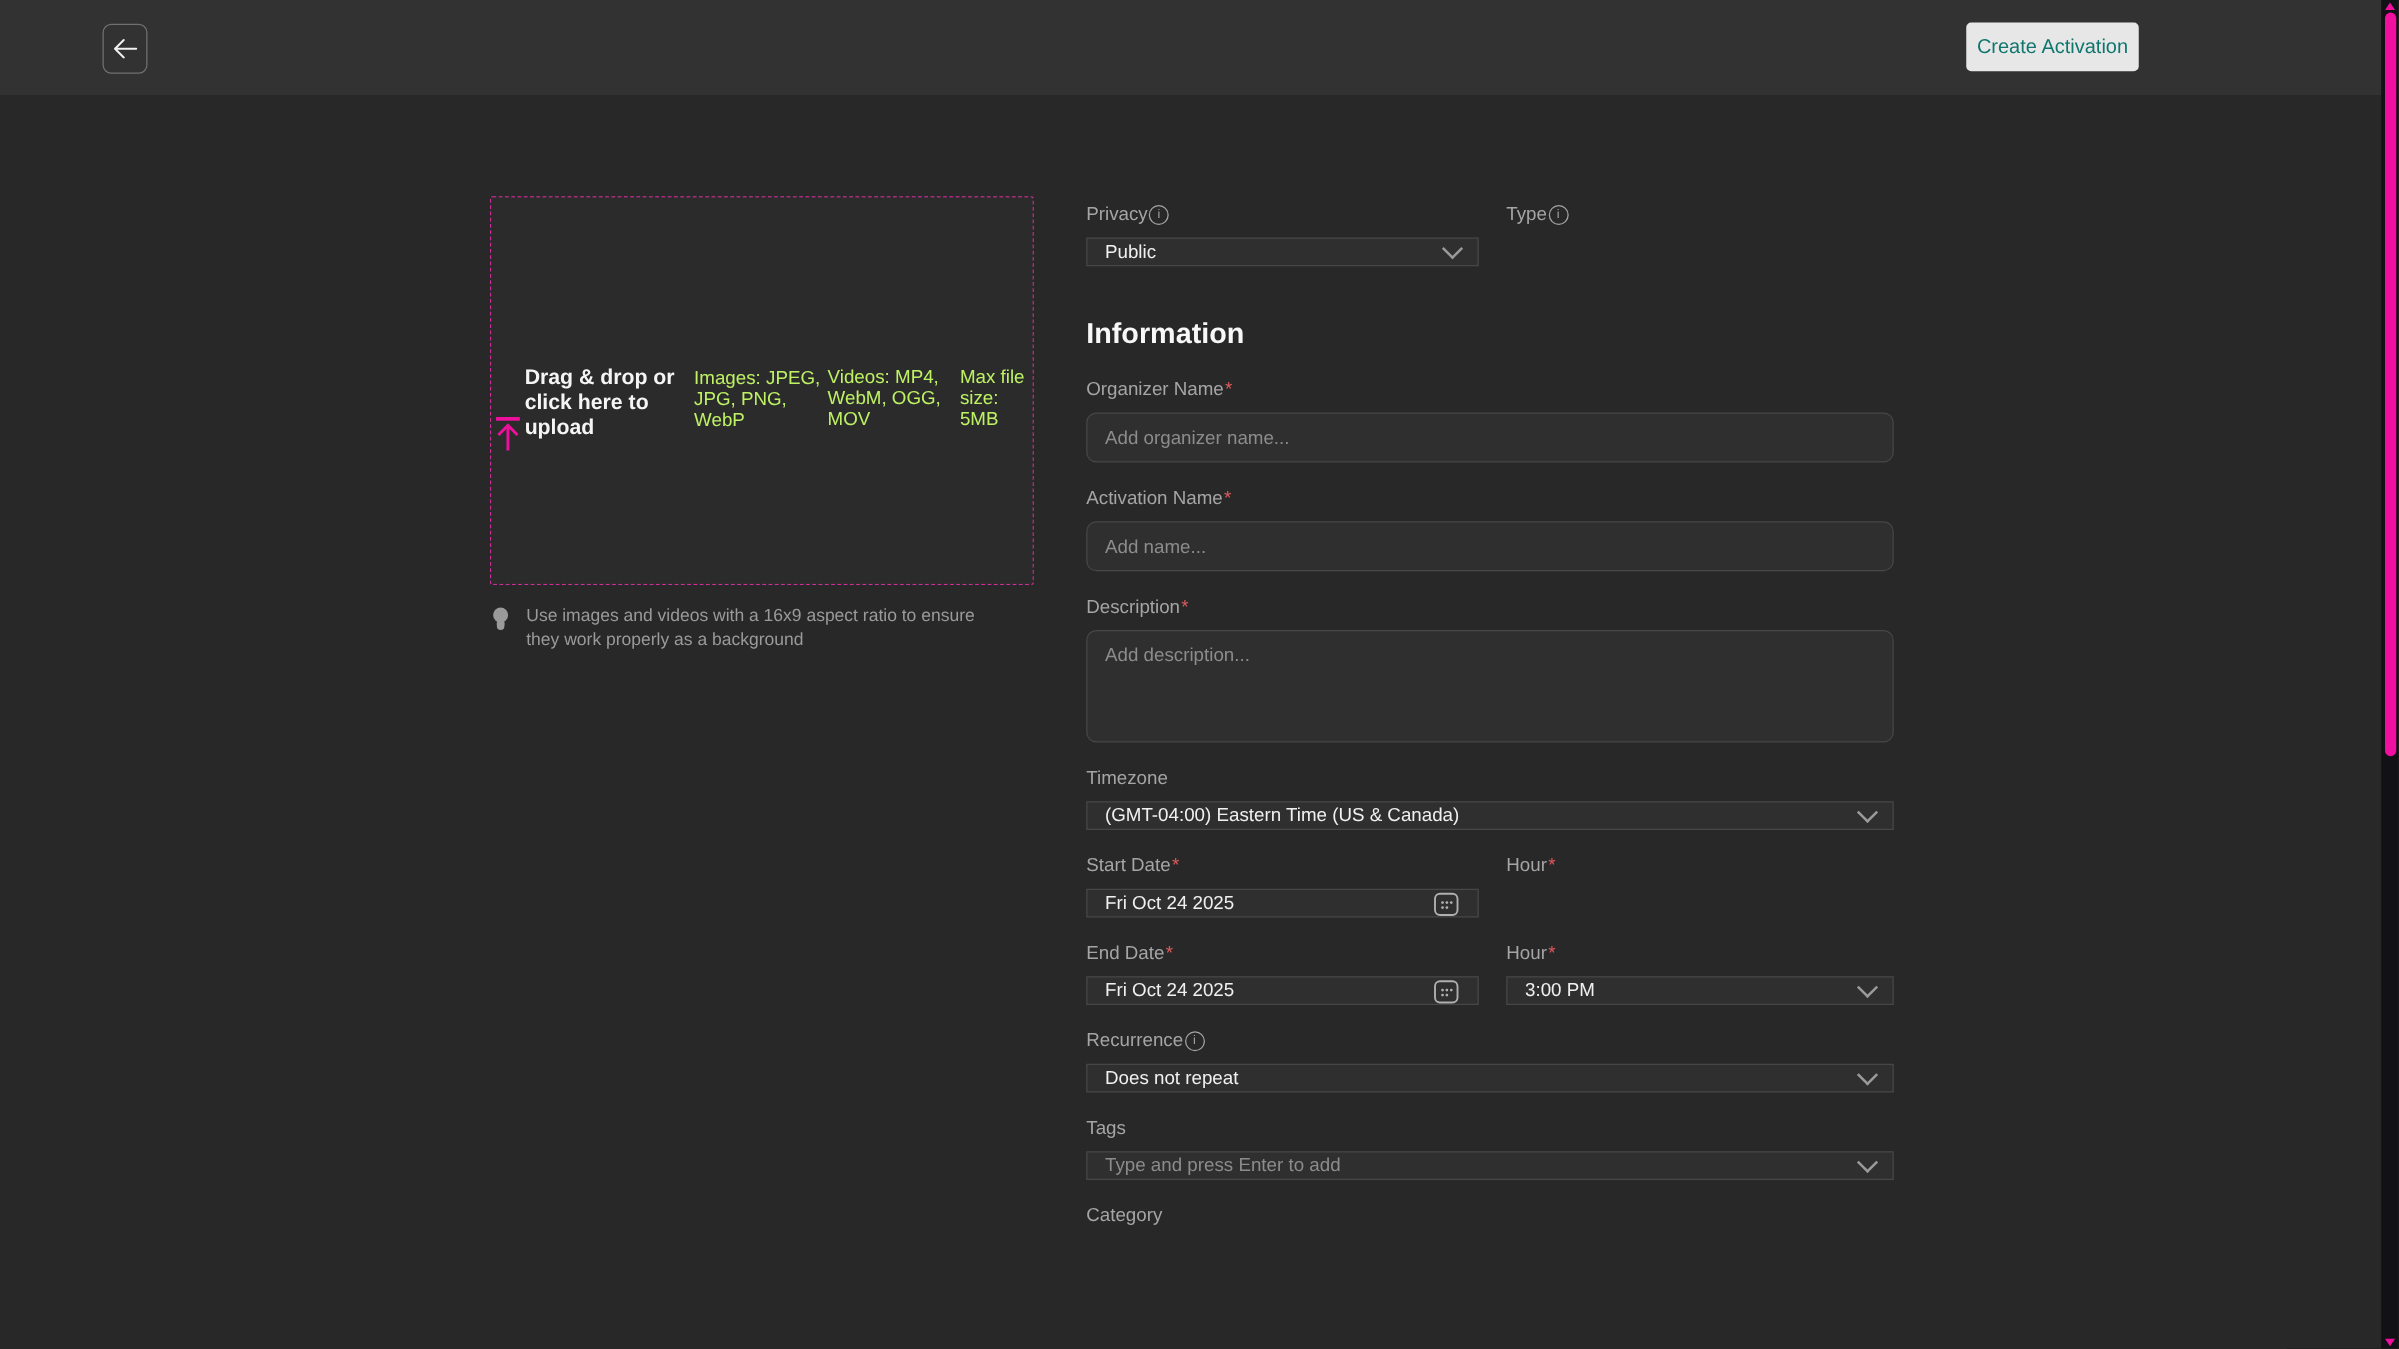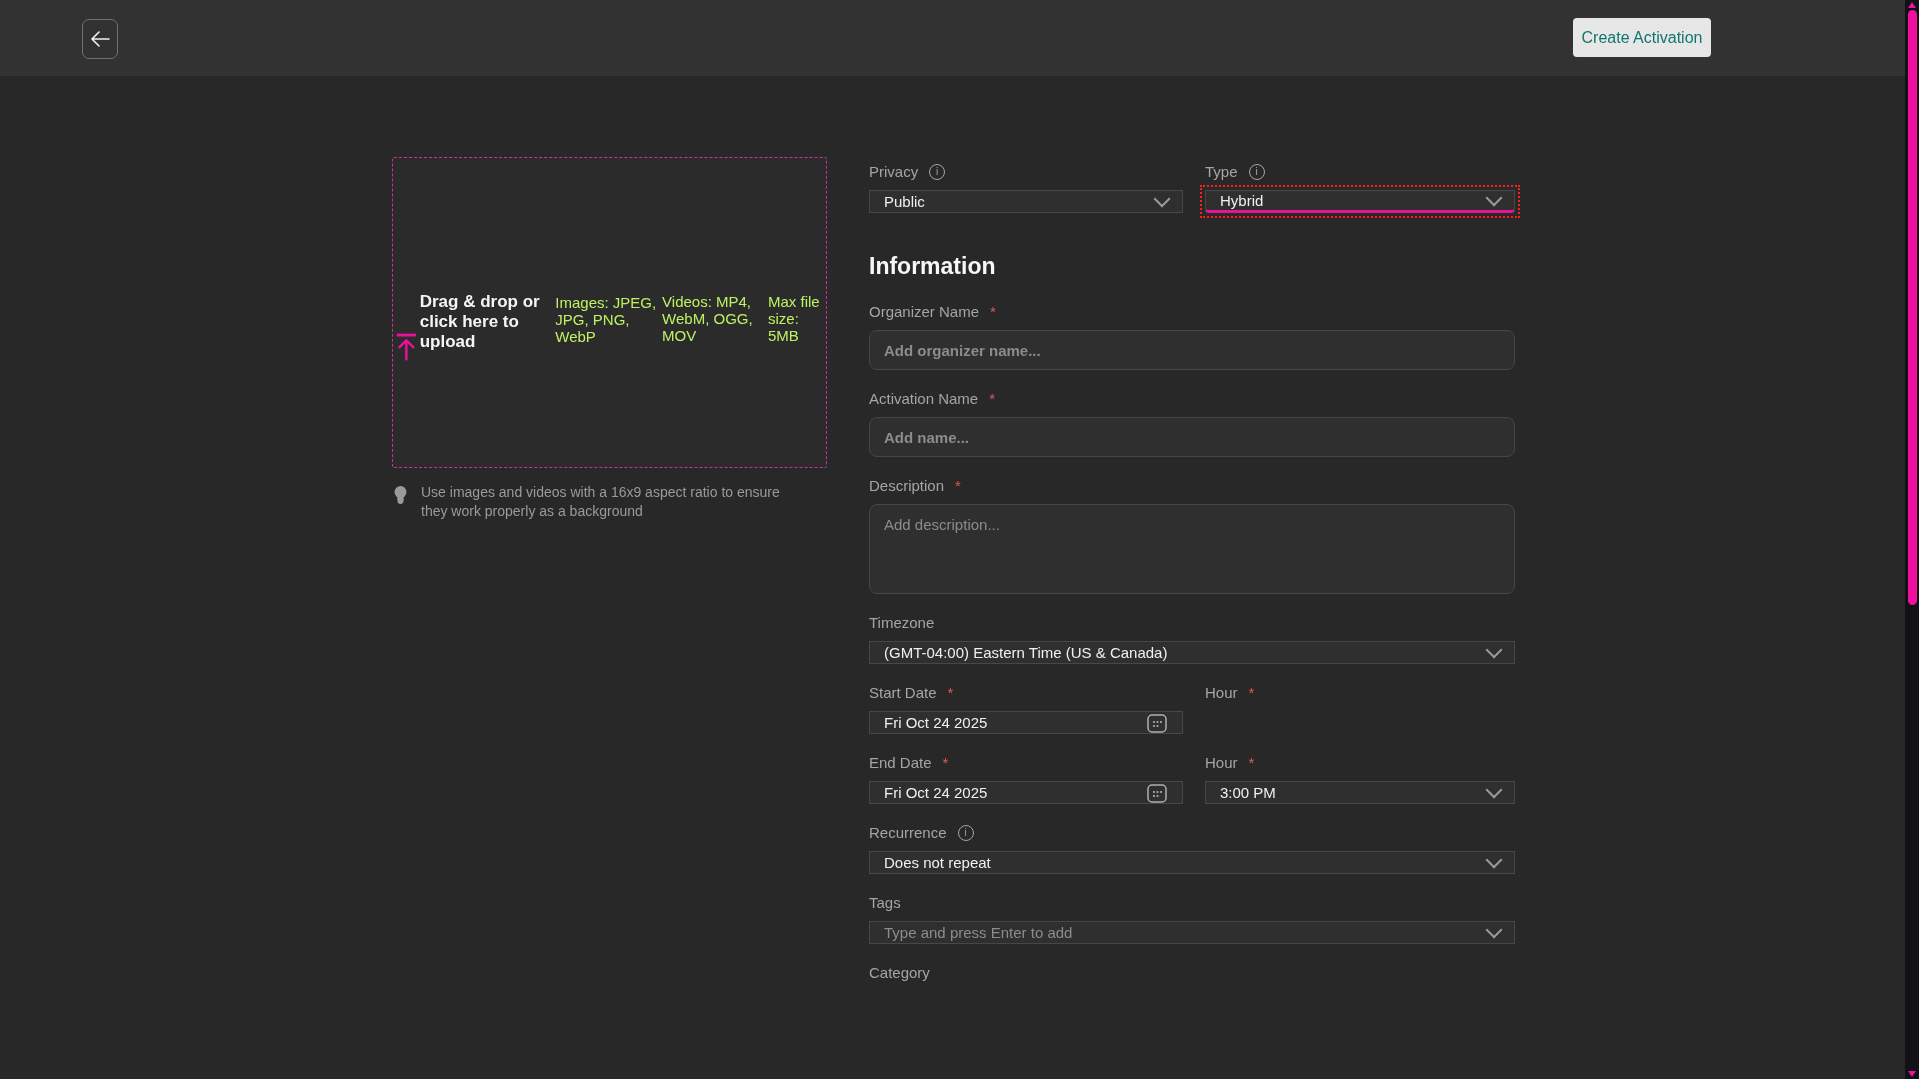--- a/index.html
+++ b/index.html
@@ -32,35 +32,35 @@
   .upload-sub + .upload-sub{margin-top:12px;}
   .hint-row{position:absolute;left:393px;top:483px;width:480px;display:flex;gap:13px;align-items:flex-start;}
   .hint-text{width:388px;font-size:14px;line-height:19px;color:#9a9a9a;}
 
   
   .form-col{position:absolute;left:869px;top:163px;width:646px;}
   .row-two{display:flex;justify-content:space-between;}
   .cell-l{width:314px;}
   .cell-r{width:310px;}
   .field-label{height:18px;line-height:18px;font-size:15px;color:#a5a5a5;margin-bottom:9px;
-               display:flex;align-items:center;gap:11px;}
+               display:flex;align-items:center;gap:1px;}
   .req{color:#dc5b5b;font-size:15px;}
   .info-icon{display:inline-flex;align-items:center;justify-content:center;width:14px;height:14px;
              border:1px solid #a5a5a5;border-radius:50%;font-size:10px;color:#a5a5a5;font-style:normal;}
   .section-title{margin:18px 0 22px 0;height:30px;line-height:30px;font-size:23px;font-weight:700;color:#f7f7f7;}
 
   .field{box-sizing:border-box;height:23px;background:#2f2f2f;border:1px solid #474747;border-radius:0;
          display:flex;align-items:center;padding:0 14px;font-size:15px;color:#f0f0f0;margin-bottom:20px;cursor:pointer;}
   .field .value{flex:1;white-space:nowrap;overflow:hidden;}
   .field .ph{flex:1;color:#8c8c8c;white-space:nowrap;overflow:hidden;}
   .chevron{width:10px;height:10px;border-right:2px solid #9a9a9a;border-bottom:2px solid #9a9a9a;
            transform:rotate(45deg);margin-top:-6px;flex:none;}
 
   input.text-field{box-sizing:border-box;width:100%;height:40px;background:#2f2f2f;border:1px solid #474747;
-        border-radius:8px;padding:0 14px;font-size:15px;color:#f0f0f0;font-family:inherit;margin-bottom:20px;display:block;font-weight:bold;}
+        border-radius:8px;padding:0 14px;font-size:15px;color:#f0f0f0;font-family:inherit;margin-bottom:20px;display:block;}
   textarea.area-field{box-sizing:border-box;width:100%;height:90px;background:#2f2f2f;border:1px solid #474747;
         border-radius:8px;padding:11px 14px;font-size:15px;color:#3b82f6;font-family:inherit;resize:none;
         margin-bottom:20px;display:block;}
   input.text-field::placeholder,textarea.area-field::placeholder{color:#8c8c8c;opacity:1;}
 
   
   .focus-wrap{outline:2px dotted #ff1c1c;outline-offset:3px;}
   .focus-underline{border-bottom:3px solid #e8119a;border-bottom-left-radius:4px;border-bottom-right-radius:4px;}
 </style>
 </head>
@@ -108,26 +108,20 @@
         <div class="field">
           <span class="value">Public</span>
           <span class="chevron"></span>
         </div>
       </div>
       <div class="cell-r">
         <div class="field-label">
           <span>Type</span>
           <span class="info-icon">i</span>
         </div>
-        <div class="focus-wrap">
-          <div class="field focus-underline" style="margin-bottom:0;">
-            <span class="value">Hybrid</span>
-            <span class="chevron"></span>
-          </div>
-        </div>
       </div>
     </div>
 
     <div class="section-title">Information</div>
 
     <div class="field-label">
       <span>Organizer Name</span>
       <span class="req">*</span>
     </div>
     <input class="text-field" type="text" placeholder="Add organizer name..." style="">

